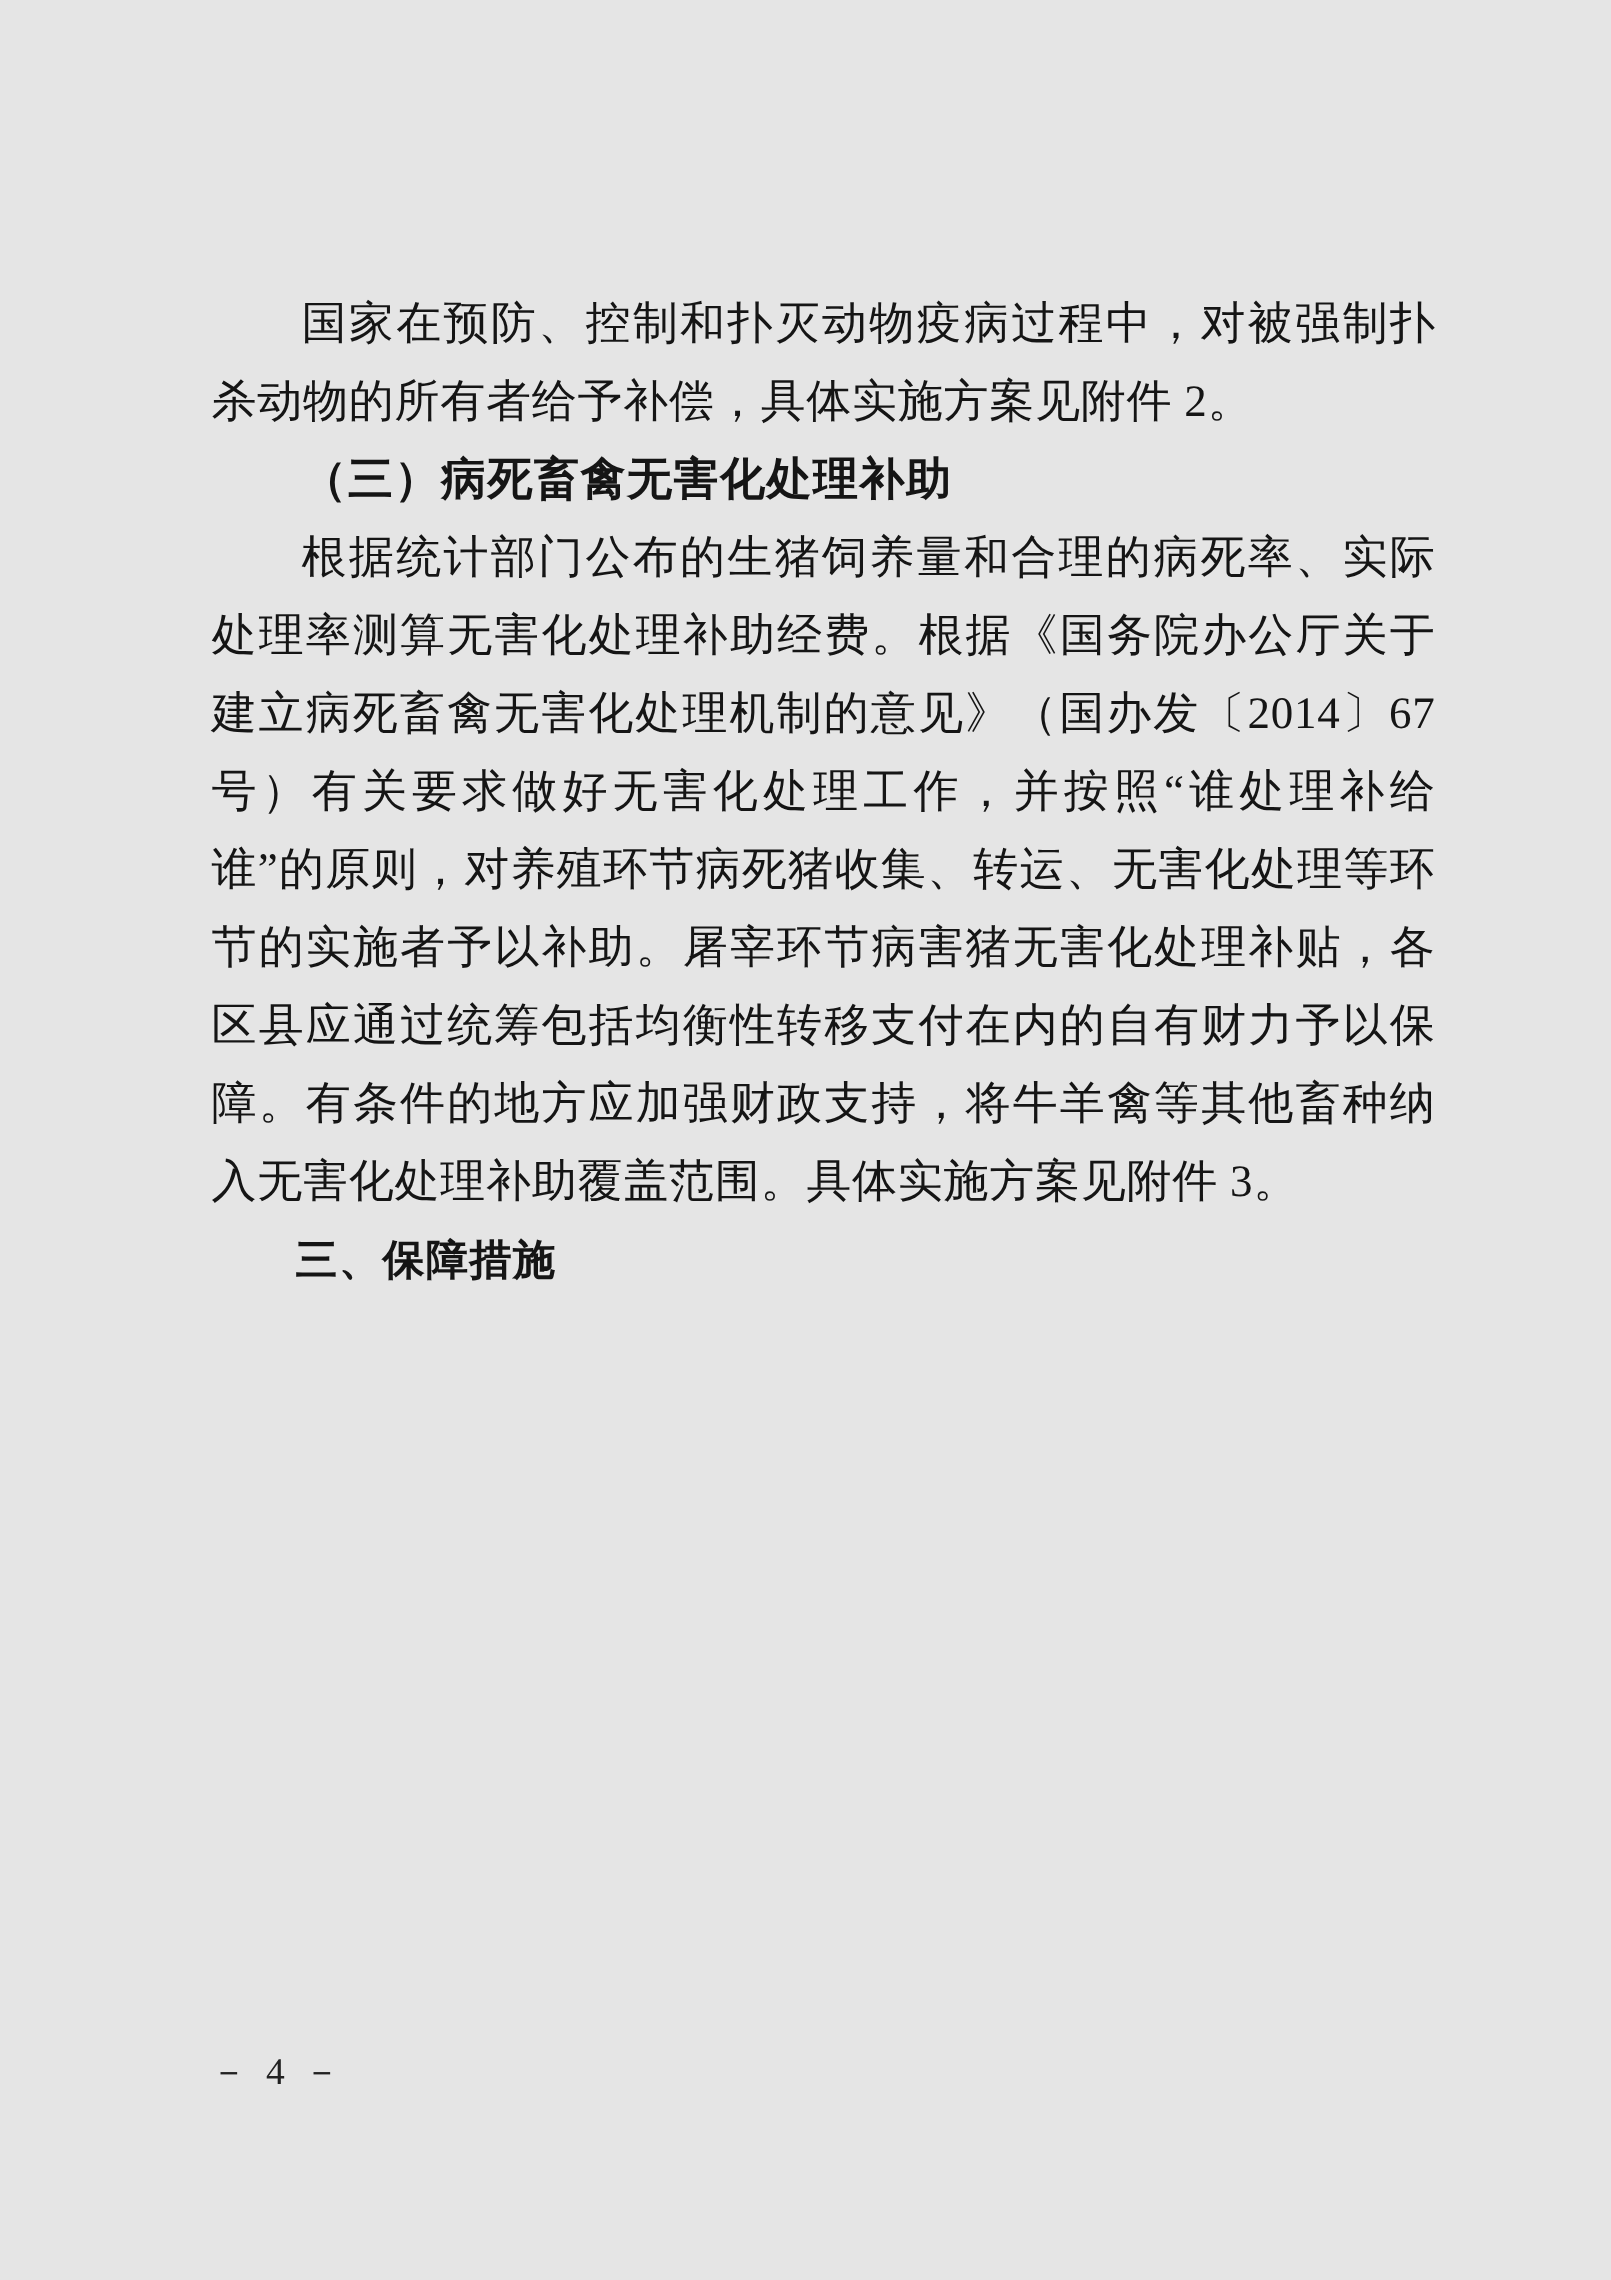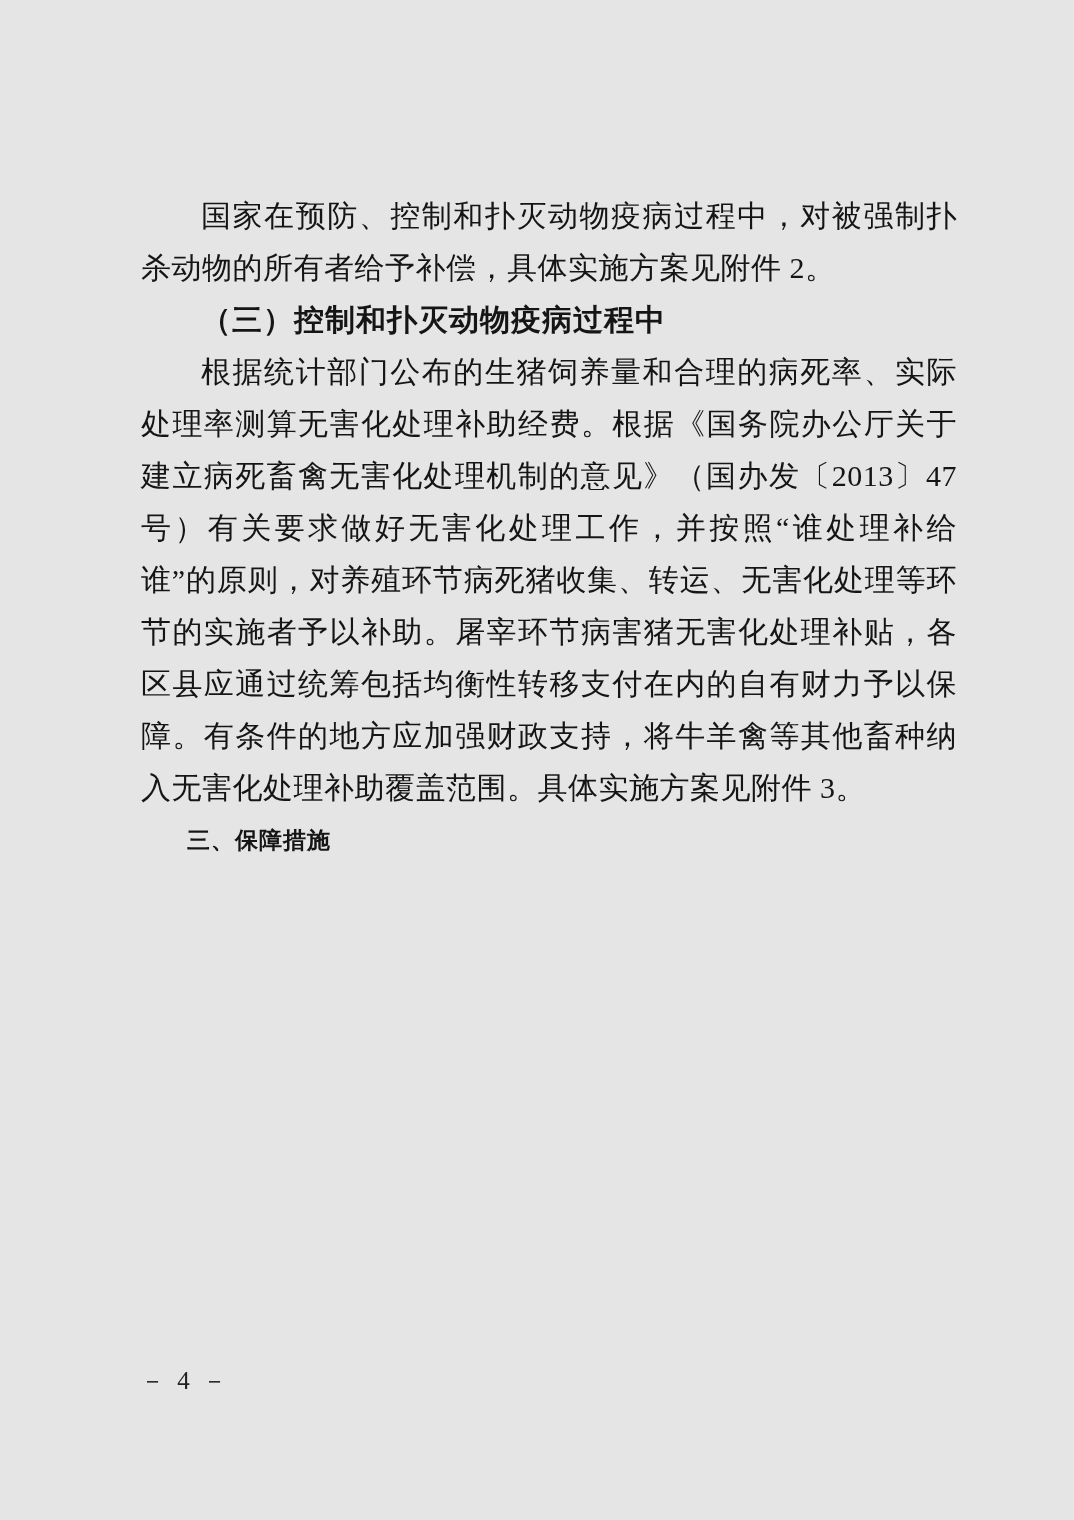--- a/index.html
+++ b/index.html
@@ -34,21 +34,21 @@
   .sub-heading {
     margin: 0;
     font-size: 30px;
     font-weight: bold;
     text-indent: 2em;
     line-height: 52px;
     letter-spacing: 1px;
   }
   .main-heading {
     margin: 0;
-    font-size: 23px;
+    font-size: 28px;
     font-weight: bold;
     text-indent: 2em;
     line-height: 52px;
     letter-spacing: 1px;
     font-family: "Liberation Sans", "DejaVu Sans", sans-serif;
   }
   .lead-bold {
     font-weight: bold;
     letter-spacing: 1px;
   }
@@ -63,23 +63,23 @@
 </style>
 </head>
 <body>
 
 <div class="page">
 
   <main class="doc-body">
 
     <p class="body-para">国家在预防、控制和扑灭动物疫病过程中，对被强制扑杀动物的所有者给予补偿，具体实施方案见附件 2。</p>
 
-    <h3 class="sub-heading">（三）控制和扑灭动物疫病过程中</h3>
+    <h3 class="sub-heading">（三）病死畜禽无害化处理补助</h3>
 
-    <p class="body-para">根据统计部门公布的生猪饲养量和合理的病死率、实际处理率测算无害化处理补助经费。根据《国务院办公厅关于建立病死畜禽无害化处理机制的意见》（国办发〔2013〕47 号）有关要求做好无害化处理工作，并按照“谁处理补给谁”的原则，对养殖环节病死猪收集、转运、无害化处理等环节的实施者予以补助。屠宰环节病害猪无害化处理补贴，各区县应通过统筹包括均衡性转移支付在内的自有财力予以保障。有条件的地方应加强财政支持，将牛羊禽等其他畜种纳入无害化处理补助覆盖范围。具体实施方案见附件 3。</p>
+    <p class="body-para">根据统计部门公布的生猪饲养量和合理的病死率、实际处理率测算无害化处理补助经费。根据《国务院办公厅关于建立病死畜禽无害化处理机制的意见》（国办发〔2014〕67 号）有关要求做好无害化处理工作，并按照“谁处理补给谁”的原则，对养殖环节病死猪收集、转运、无害化处理等环节的实施者予以补助。屠宰环节病害猪无害化处理补贴，各区县应通过统筹包括均衡性转移支付在内的自有财力予以保障。有条件的地方应加强财政支持，将牛羊禽等其他畜种纳入无害化处理补助覆盖范围。具体实施方案见附件 3。</p>
 
     <h2 class="main-heading">三、保障措施</h2>
 
 
 
   </main>
 
   <footer class="page-footer">－ 4 －</footer>
 
 </div>

